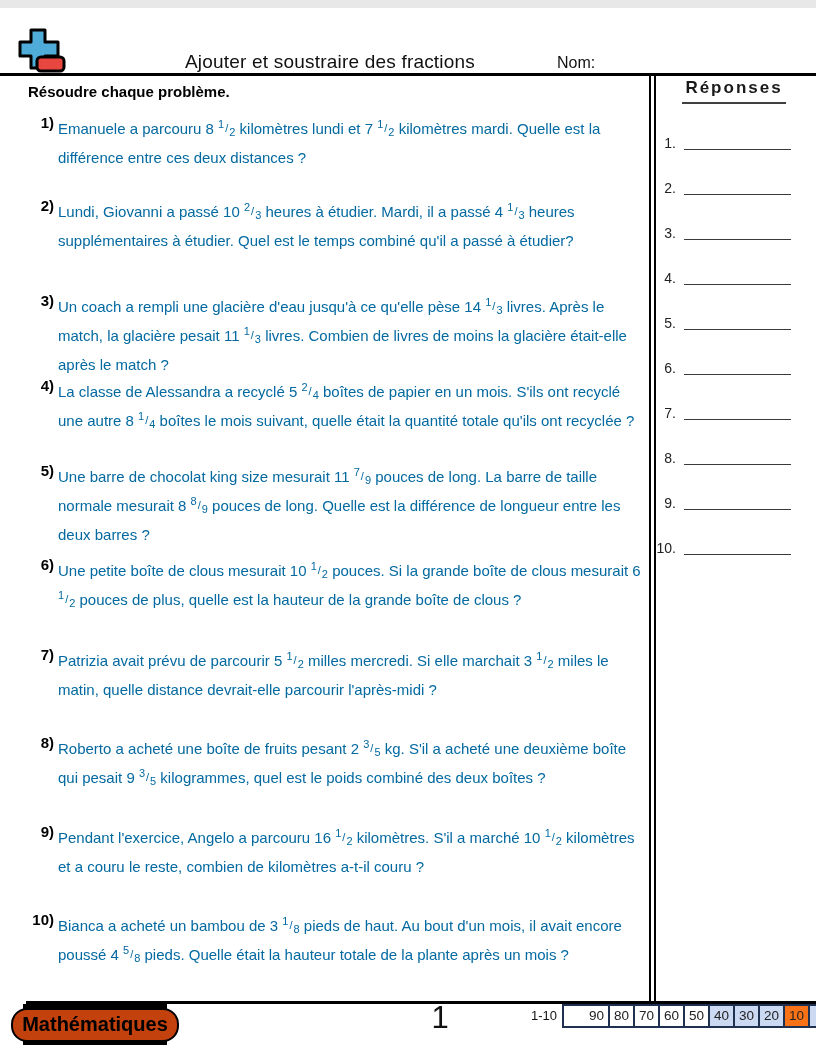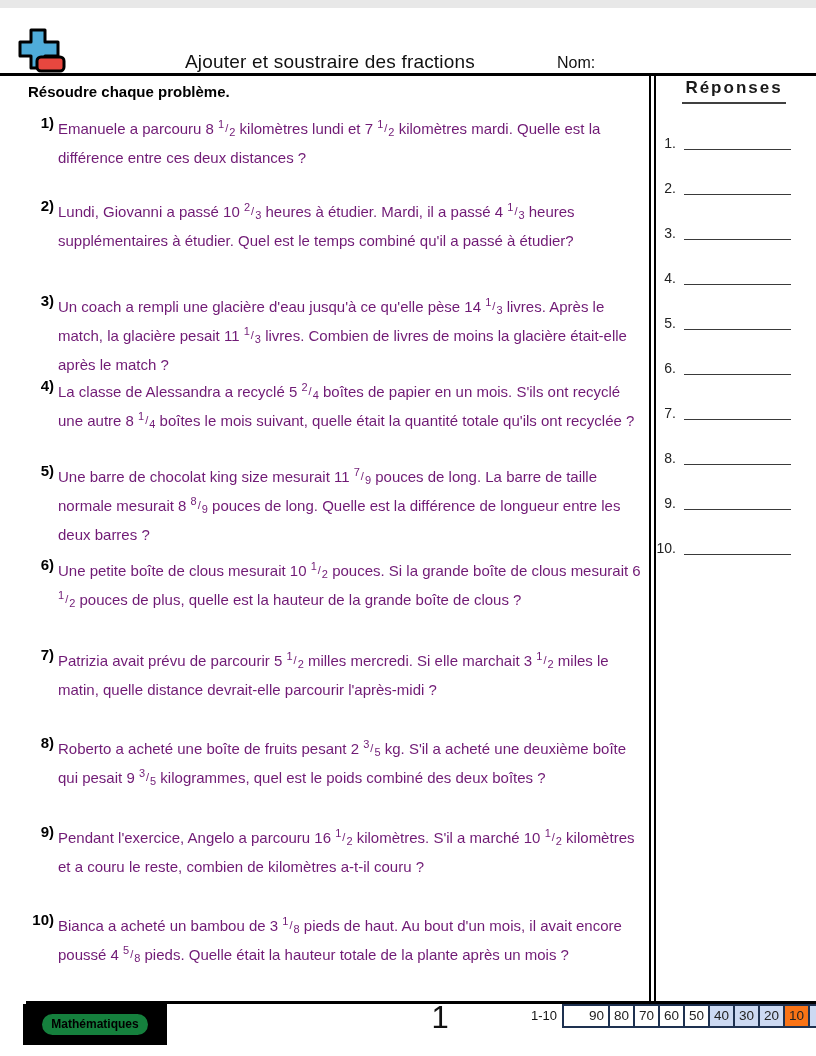--- a/index.html
+++ b/index.html
@@ -21,31 +21,31 @@
   .answers-header{position:absolute;left:656px;top:70px;width:156px;text-align:center;}
   .answers-header span{display:inline-block;font-size:17px;font-weight:bold;
     letter-spacing:2px;border-bottom:2px solid #404040;padding:0 3px 4px;}
   .answer-num{position:absolute;left:652px;width:24px;text-align:right;font-size:14px;color:#222;}
   .answer-blank{position:absolute;left:684px;width:107px;height:14px;
     border-bottom:1.5px solid #3a3a3a;}
   
   .problem{position:absolute;left:30px;width:618px;}
   .pnum{position:absolute;left:0;top:-1px;width:24px;text-align:right;
     font-size:15px;font-weight:bold;color:#000;}
-  .ptext{display:block;margin-left:28px;font-size:15px;line-height:27px;color:#701a75;}
+  .ptext{display:block;margin-left:28px;font-size:15px;line-height:27px;color:#0369a1;}
   .fr{white-space:nowrap;}
   .fr .n{font-size:11px;position:relative;top:-6px;}
   .fr .s{font-size:11px;position:relative;top:-2px;margin:0 1px;}
   .fr .d{font-size:11px;position:relative;top:2px;}
   
   .footer-rule{position:absolute;left:26px;top:993px;width:790px;height:2.5px;background:#000;}
   .badge{position:absolute;left:23px;top:996px;width:144px;height:41px;background:#000;
     display:flex;align-items:center;justify-content:center;}
-  .badge-inner{background:#15803d;border:2.5px solid #000;border-radius:16px;
-    padding:3px 9px 4px;font-weight:bold;font-size:12px;color:#000;white-space:nowrap;}
+  .badge-inner{background:#c2410c;border:2.5px solid #000;border-radius:16px;
+    padding:3px 9px 4px;font-weight:bold;font-size:20px;color:#000;white-space:nowrap;}
   .website{position:absolute;left:176px;top:1014px;font-size:16.5px;color:#111;}
   .page-num{position:absolute;left:400px;top:992px;width:80px;text-align:center;
     font-size:31px;color:#111;}
   .score-label{position:absolute;left:531px;top:1000px;font-size:13px;color:#111;}
   .score-table{position:absolute;left:562px;top:996px;display:flex;
     border:2px solid #1E3150;}
   .score-cell{width:23px;height:20px;line-height:20px;text-align:center;
     font-size:13.5px;color:#222;background:#fff;border-left:2px solid #1E3150;}
   .score-cell:first-child{border-left:none;}
 </style>

